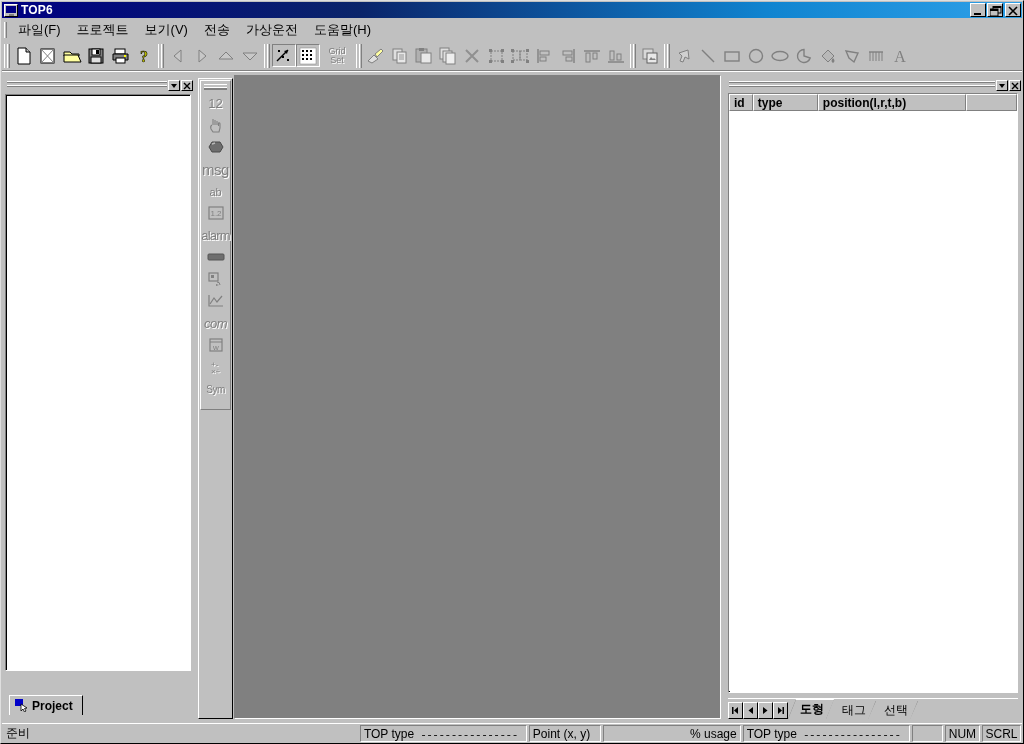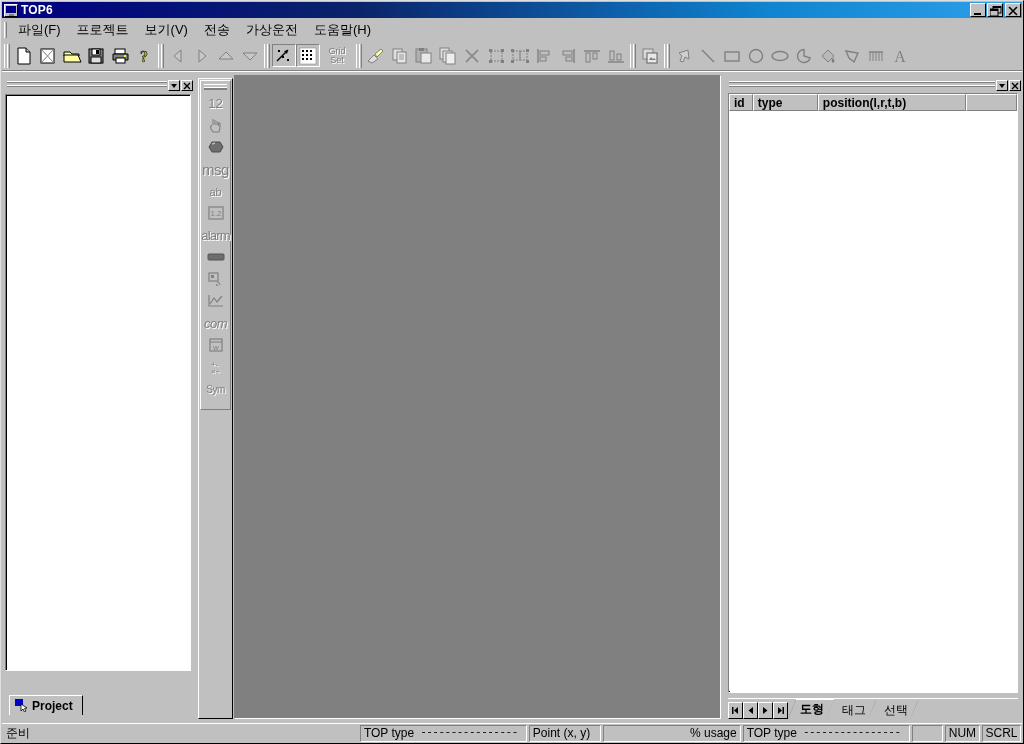--- a/index.html
+++ b/index.html
@@ -323,21 +323,21 @@
     width: 1020px; height: 20px;
     background: #c0c0c0;
     display: flex; align-items: center;
     border-top: 1px solid #ffffff;
   }
   .sb-pane {
     height: 17px;
     margin: 0 1px;
     border-top: 1px solid #808080; border-left: 1px solid #808080;
     border-right: 1px solid #ffffff; border-bottom: 1px solid #ffffff;
-    display: flex; align-items: flex-start;
+    display: flex; align-items: flex-end;
     padding: 0 3px;
     font-size: 12px; color: #000;
     white-space: nowrap; overflow: hidden;
     cursor: default;
   }
   .sb-pane.noborder { border: none; }
   .sb-right { justify-content: flex-end; }
   .sb-center { justify-content: center; }
   .mono { font-family: "Liberation Mono", monospace; font-size: 11px; letter-spacing: -0.5px; }
 </style>

